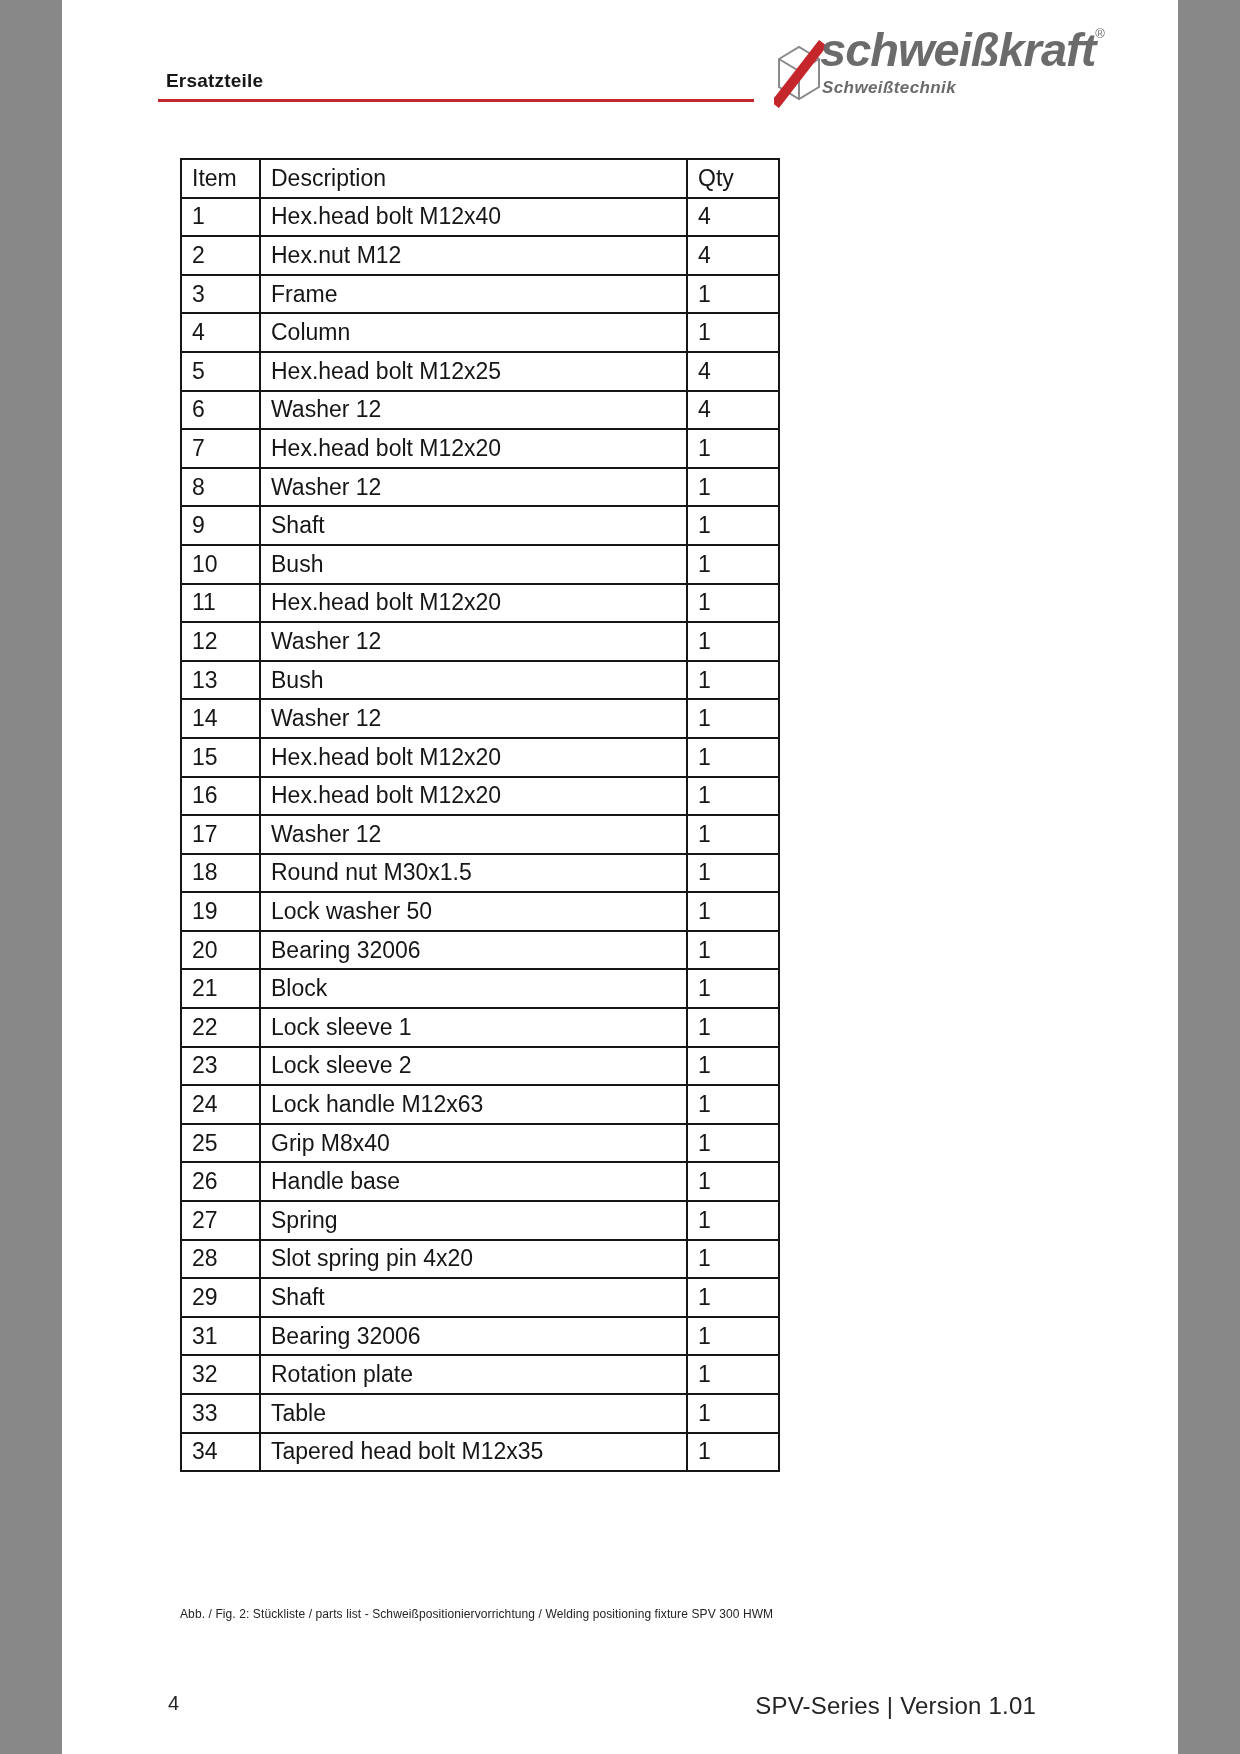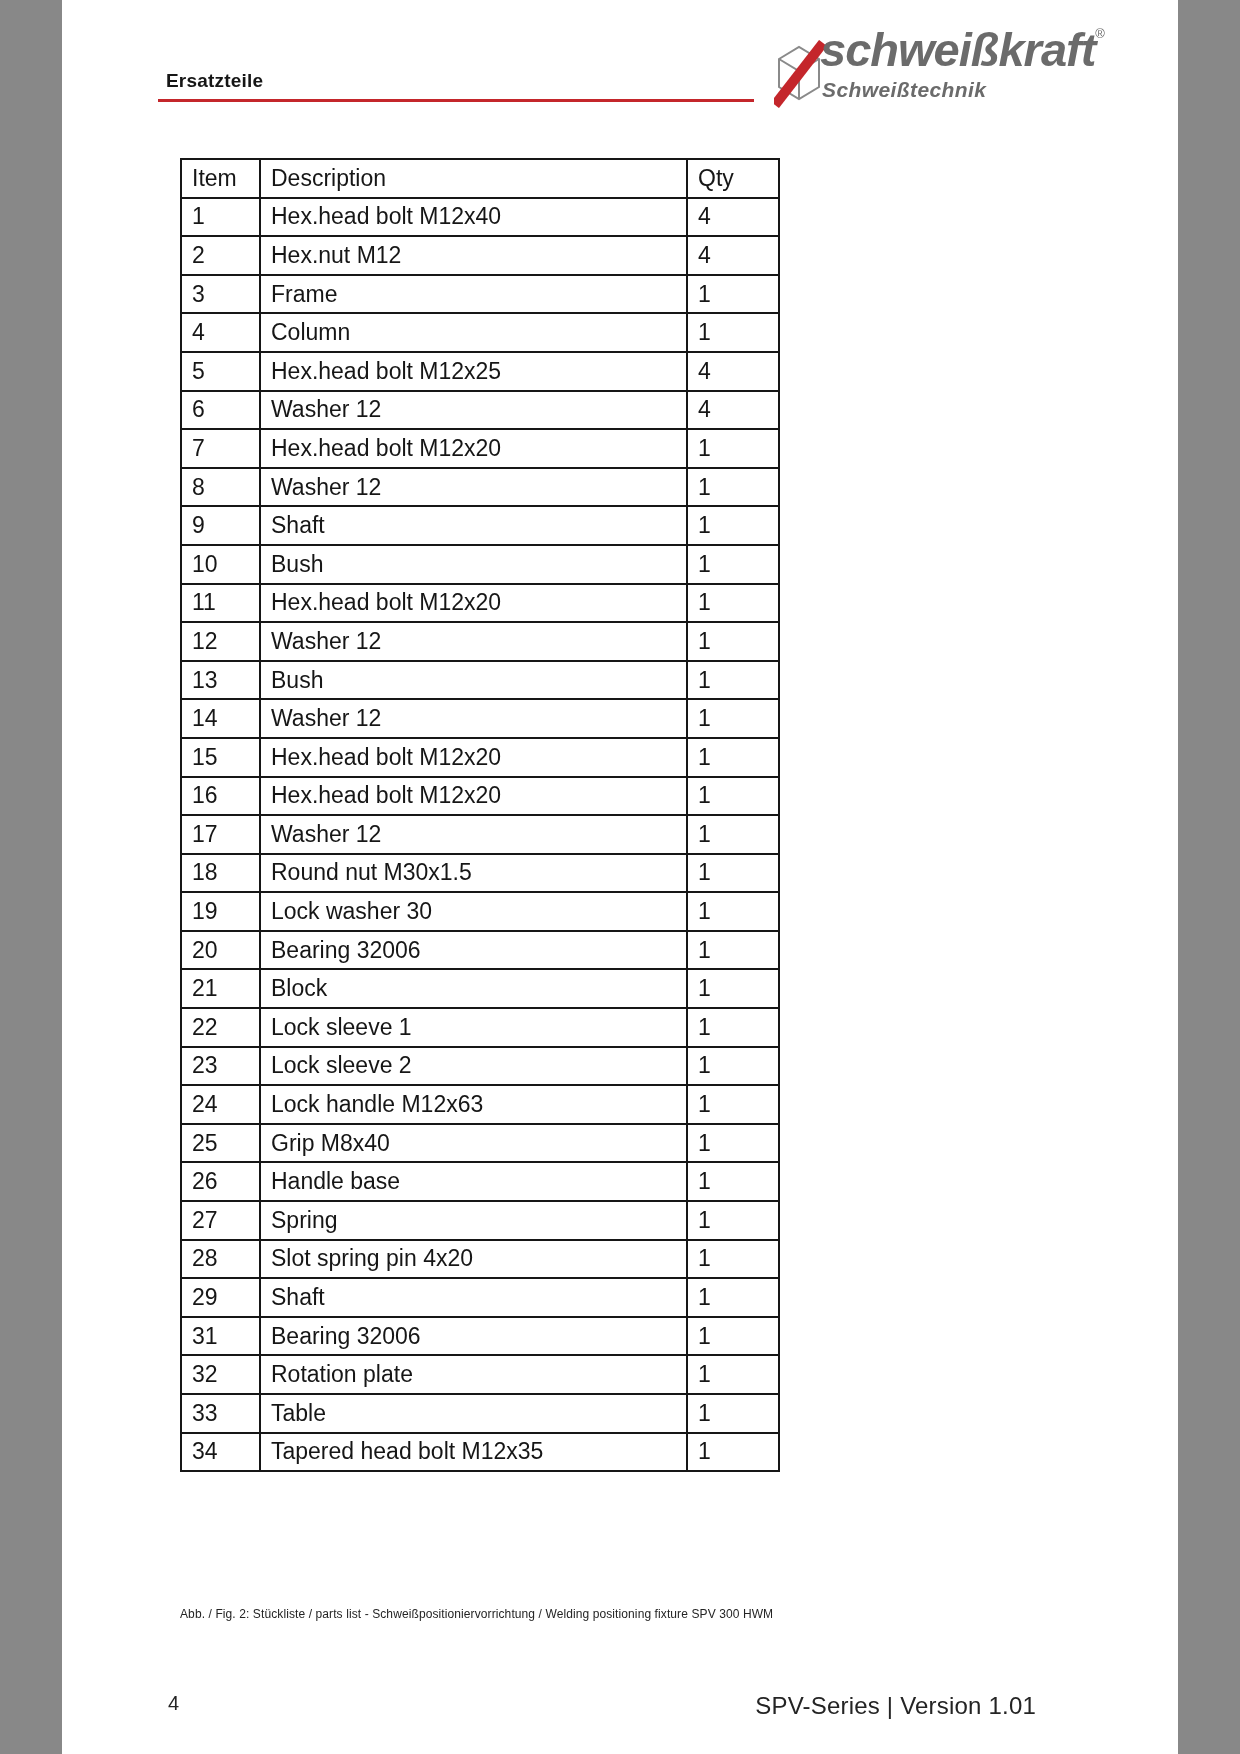--- a/index.html
+++ b/index.html
@@ -26,21 +26,21 @@
   .logo-brand {
     font-size:47px; font-weight:700; font-style:italic;
     color:var(--logo-gray,#6b6b6b); letter-spacing:-1px;text-align:center;
   }
   .logo-reg {
     font-size:13px; font-weight:400; font-style:normal;
     color:var(--logo-gray,#6b6b6b); vertical-align:28px;
   }
   .logo-subtitle {
     position:absolute; left:48px; top:44px;
-    font-size:21px; font-style:italic; font-weight:700;
+    font-size:17px; font-style:italic; font-weight:700;
     color:var(--logo-gray,#6b6b6b); letter-spacing:0.4px;
   }
 
   
   .parts-table {
     position:absolute; left:118px; top:158px;
     border-collapse:collapse; table-layout:fixed; width:598px;
     font-size:23px; color:var(--text-dark,#161616);
   }
   .parts-table th, .parts-table td {
@@ -191,21 +191,21 @@
           <td>Washer 12</td>
           <td>1</td>
         </tr>
         <tr>
           <td>18</td>
           <td>Round nut M30x1.5</td>
           <td>1</td>
         </tr>
         <tr>
           <td>19</td>
-          <td>Lock washer 30</td>
+          <td>Lock washer 50</td>
           <td>1</td>
         </tr>
         <tr>
           <td>20</td>
           <td>Bearing 32006</td>
           <td>1</td>
         </tr>
         <tr>
           <td>21</td>
           <td>Block</td>

